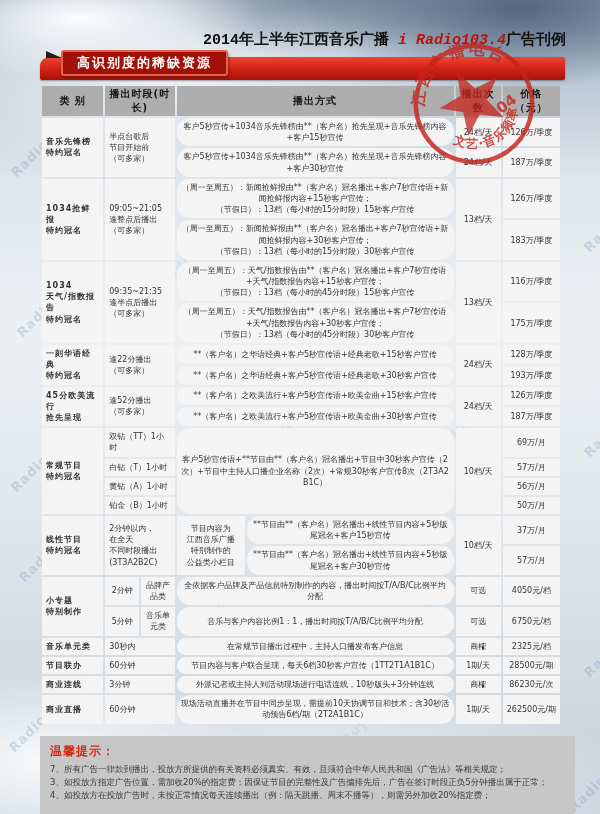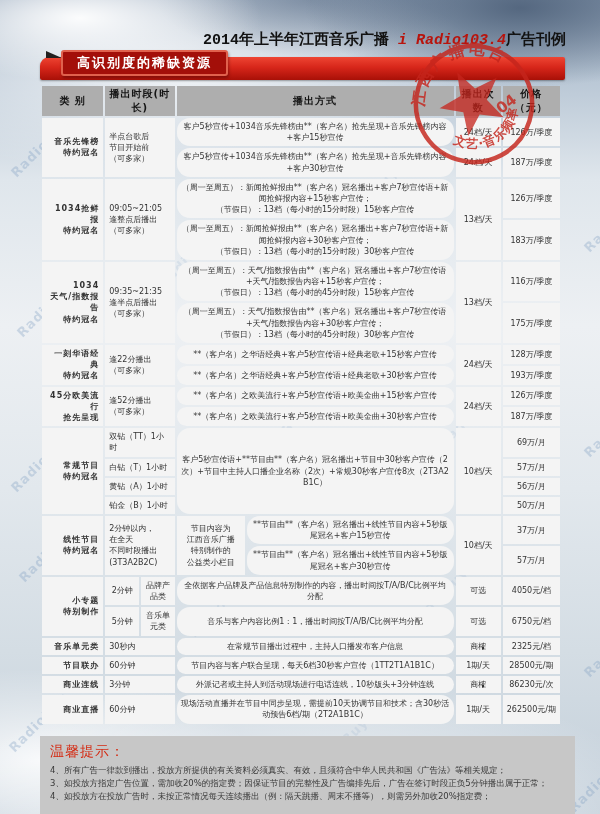--- a/index.html
+++ b/index.html
@@ -51,31 +51,31 @@
   }
   table.rate th{
     background:#aeaeae;color:#141414;font-size:10px;font-weight:bold;
     height:20px;padding:1px 2px;text-align:center;letter-spacing:1px;
   }
   table.rate td{
     background:#f4f4f4;color:#333;font-size:8px;line-height:1.4;
     padding:3px 4px;vertical-align:middle;white-space:pre-line;
     word-break:break-all;
   }
-  td.cat{font-weight:bold;color:#262626;font-size:9px;text-align:right;letter-spacing:1px;}
+  td.cat{font-weight:bold;color:#262626;font-size:9px;text-align:left;letter-spacing:1px;}
   td.time{text-align:left;}
   td.timeA,td.timeB{text-align:center;}
   td.mode{text-align:center;padding-left:6px;border-radius:13px;}
   td.modeA{text-align:center;}
   td.count,td.price{text-align:center;font-size:8.5px;white-space:nowrap;}
   .notes{
     margin-top:10px;width:535px;box-sizing:border-box;
     background:#c7c7c7;padding:7px 12px 12px 10px;
   }
-  .notes-title{color:#d42a12;font-size:14px;font-weight:normal;margin-bottom:3px;letter-spacing:1px;}
+  .notes-title{color:#d42a12;font-size:12px;font-weight:bold;margin-bottom:3px;letter-spacing:1px;}
   .note-item{font-size:8.5px;color:#3a3a3a;line-height:1.55;}
   .stamp{
     position:absolute;left:408px;top:38px;width:132px;height:132px;
     transform:rotate(-28deg);opacity:.82;z-index:9;pointer-events:none;
   }
   .stamp svg{display:block;}
   .stamp .ring{fill:none;stroke:#c5251c;stroke-width:4.5px;}
   .stamp .star{fill:#c5251c;opacity:.92;}
   .arcT{fill:#c5251c;font-size:16px;font-weight:bold;letter-spacing:3px;}
   .arcB{fill:#c5251c;font-size:12.5px;font-weight:bold;letter-spacing:1px;}
@@ -295,21 +295,21 @@
             <td colspan="2" class="mode">现场活动直播并在节目中同步呈现，需提前10天协调节目和技术；含30秒活动预告6档/期（2T2A1B1C）</td>
             <td class="count">1期/天</td>
             <td class="price">262500元/期</td>
           </tr>
         </tbody>
       </table>
 
     <div class="notes">
       <div class="notes-title">温馨提示：</div>
       <div id="notes-list">
-          <div class="note-item">4、所有广告一律款到播出，投放方所提供的有关资料必须真实、有效，且须符合中华人民共和国《广告法》等相关规定；</div>
+          <div class="note-item">7、所有广告一律款到播出，投放方所提供的有关资料必须真实、有效，且须符合中华人民共和国《广告法》等相关规定；</div>
           <div class="note-item">3、如投放方指定广告位置，需加收20%的指定费；因保证节目的完整性及广告编排先后，广告在签订时段正负5分钟播出属于正常；</div>
           <div class="note-item">4、如投放方在投放广告时，未按正常情况每天连续播出（例：隔天跳播、周末不播等），则需另外加收20%指定费；</div>
         </div>
     </div>
   </div>
 
   <div class="stamp">
     <svg width="132" height="132" viewBox="0 0 132 132" xmlns="http://www.w3.org/2000/svg">
       <defs>
         <path id="arcTop" d="M 16 66 A 50 50 0 0 1 116 66"></path>

